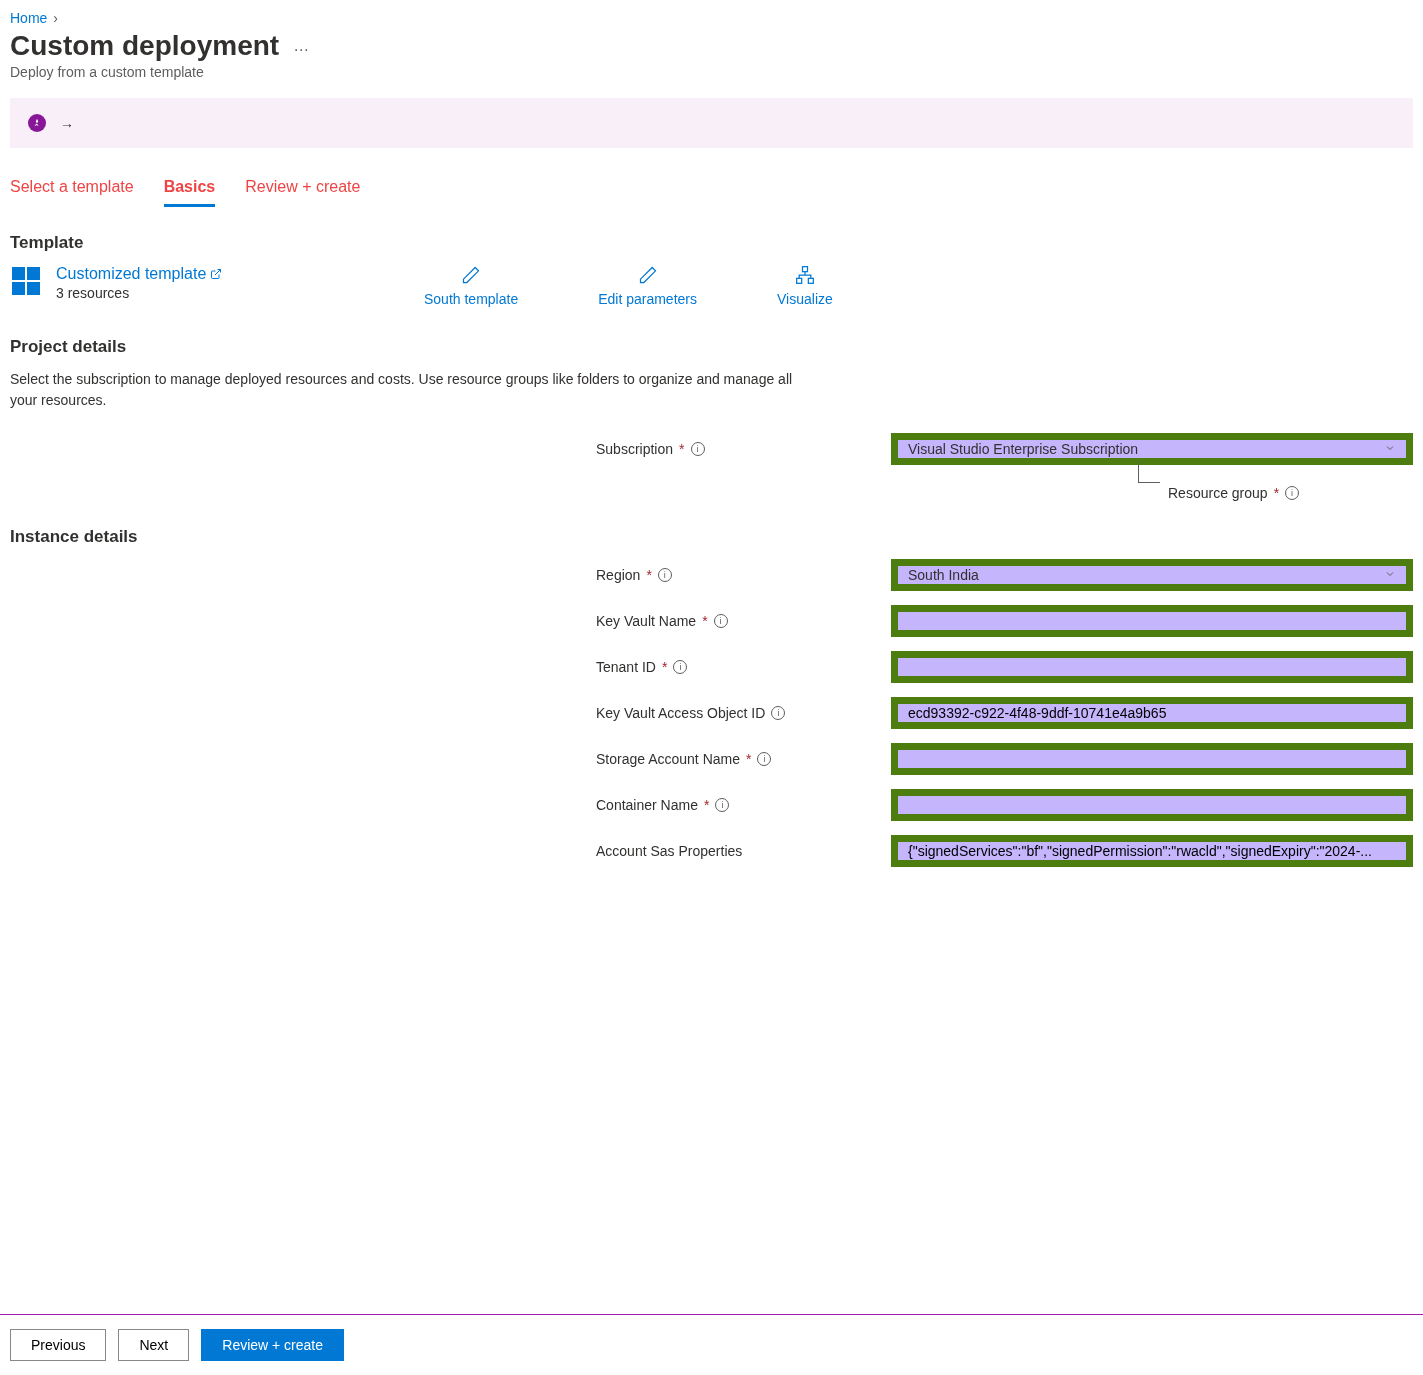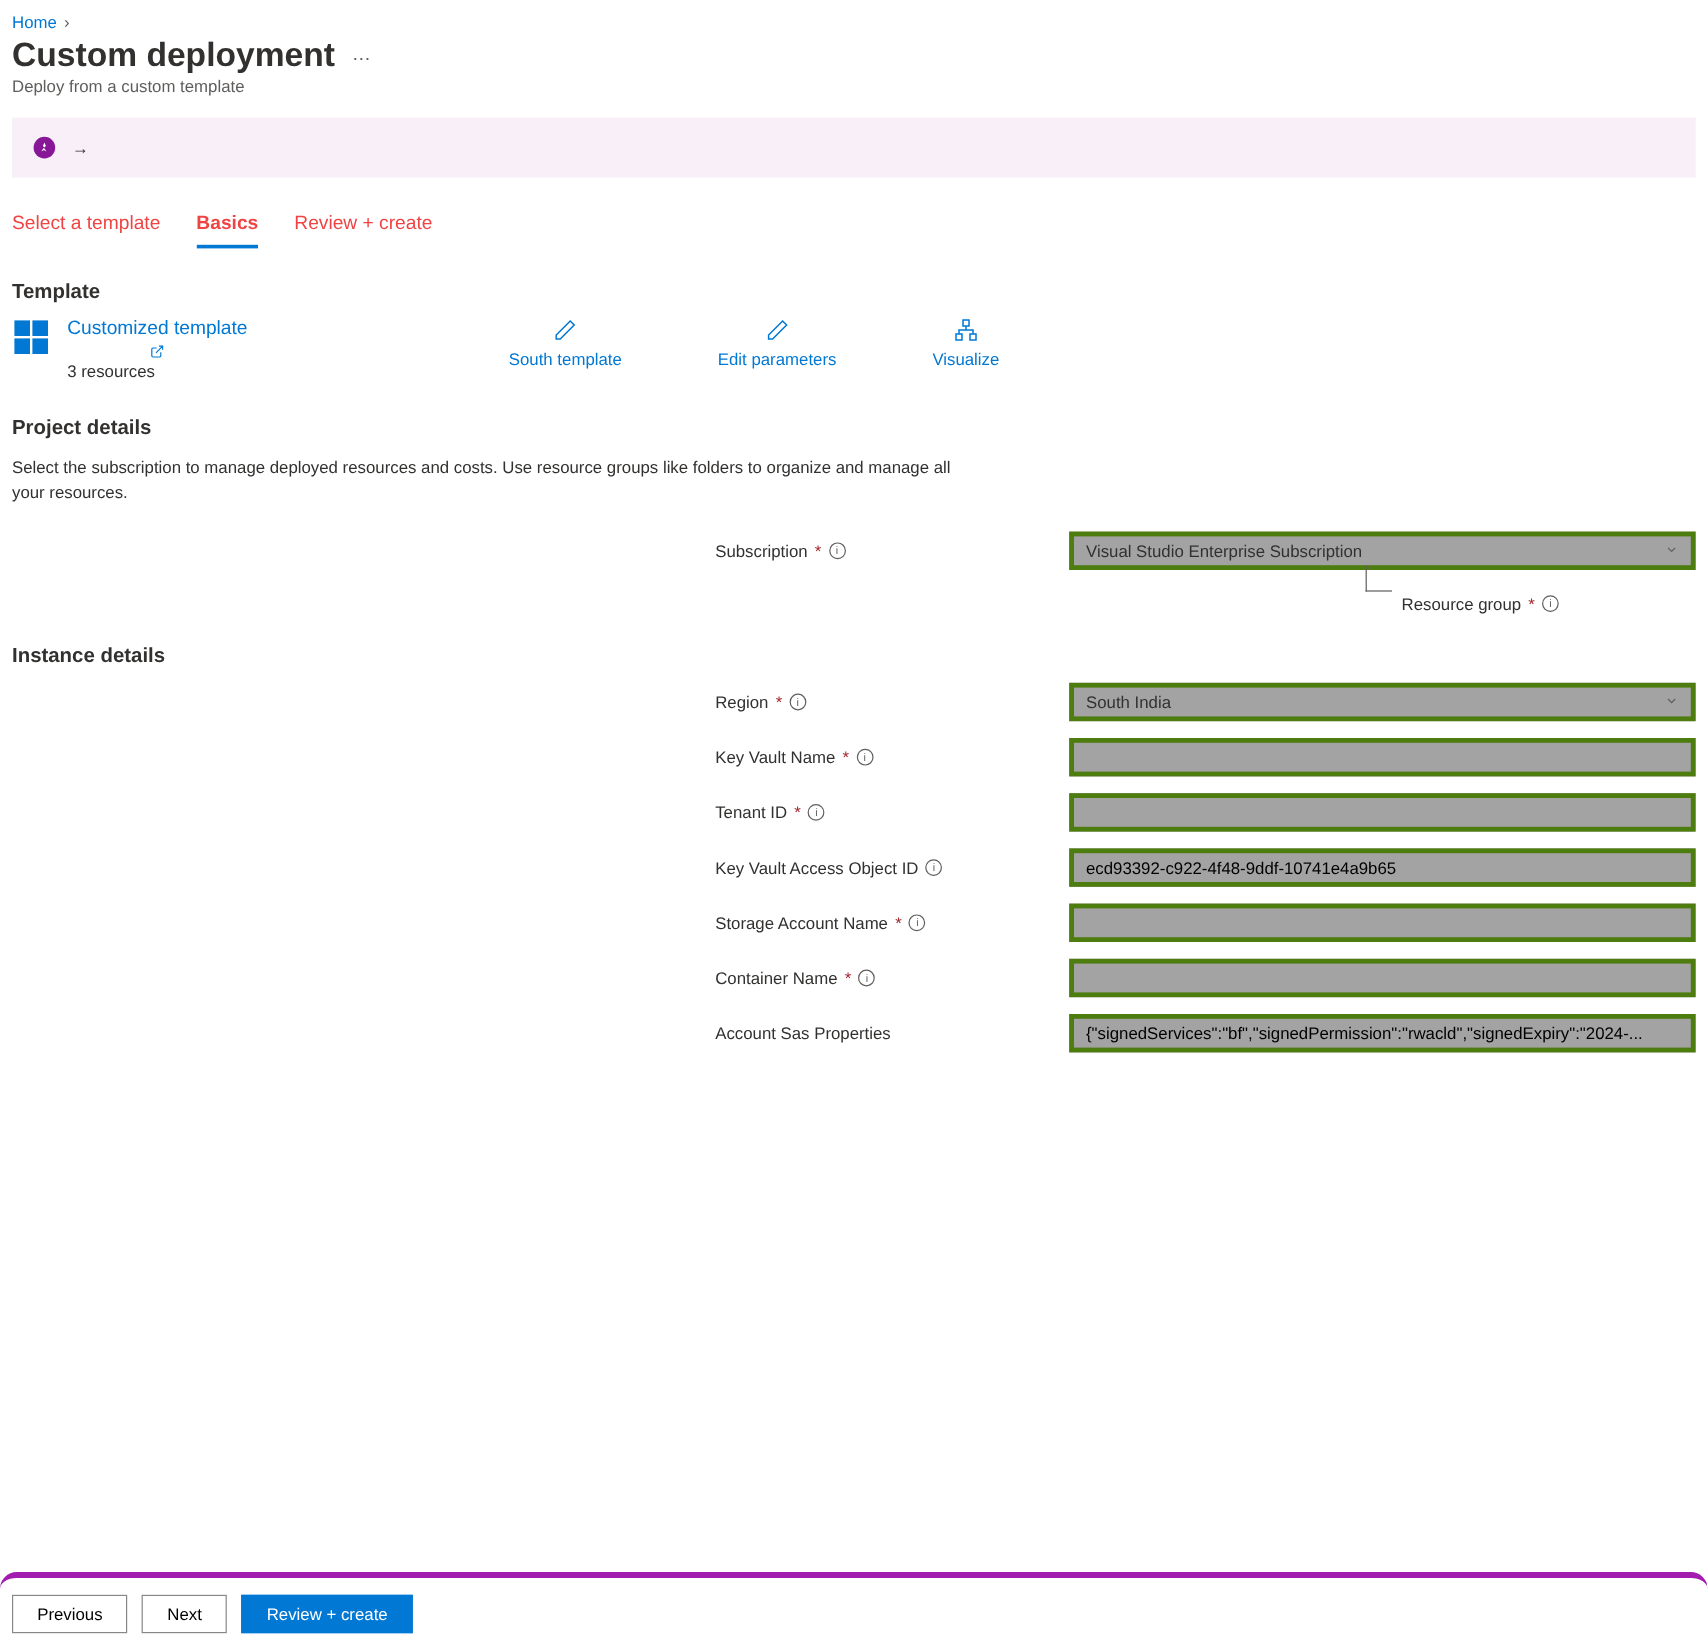--- a/index.html
+++ b/index.html
@@ -23,46 +23,46 @@
     .tabs { display: flex; gap: 30px; border-bottom: none; margin-bottom: 26px; }
     .tab { padding-bottom: 8px; cursor: pointer; color: #ef4444; font-size: 16px; }
     .tab.active { font-weight: 600; border-bottom: 3px solid #0078d4; }
     
     .section-heading { font-size: 17px; font-weight: 600; color: #323130; margin-bottom: 12px; }
     
     .template-row { display: flex; align-items: flex-start; gap: 14px; margin-bottom: 30px; }
     .template-icon { width: 32px; height: 32px; background: #fff; display: grid; grid-template-columns: 1fr 1fr; grid-template-rows: 1fr 1fr; gap:2px; padding:2px; }
     .template-icon div { background: #0078d4; }
     .template-left { display:flex; gap:14px; align-items:flex-start; width: 400px; }
-    .template-link { color: #0078d4; text-decoration: none; font-size: 16px; display: inline-flex; align-items: center; gap: 4px; flex-direction: column; }
+    .template-link { color: #0078d4; text-decoration: none; font-size: 16px; display: inline-flex; align-items: center; gap: 4px; }
     .template-sub { color: #323130; font-size: 14px; margin-top:2px; }
     .template-actions { display: flex; gap: 80px; }
     .template-action { display: flex; flex-direction: column; align-items: center; gap: 6px; cursor: pointer; }
     .template-action svg { width: 20px; height: 20px; stroke: #0078d4; fill: none; stroke-width: 1.5; }
     .template-action span { color: #0078d4; font-size: 14px; }
     
     .desc { color: #323130; margin-bottom: 22px; max-width: 790px; line-height: 1.5; }
     
     .form-row { display: flex; align-items: center; margin-bottom: 14px; justify-content: flex-end; }
     .form-label-col { width: 295px; display: flex; align-items: center; gap: 6px; }
     .form-label-col.indent { padding-left: 50px; position: relative; }
     .indent-line { position: absolute; left: 20px; top: -18px; width: 22px; height: 22px; border-left: 1px solid #605e5c; border-bottom: 1px solid #605e5c; }
     .req { color: #a4262c; }
     .info-icon { width: 14px; height: 14px; border: 1px solid #605e5c; border-radius: 50%; display: inline-flex; align-items: center; justify-content: center; font-size: 9px; color: #605e5c; cursor: pointer; }
     
     .form-input-col { width: 522px; }
-    .select, .text-input { width: 100%; height: 32px; border: 4px solid #4d7c0f; padding: 0 10px; font-size: 14px; background: #a3a3a3; }
+    .select, .text-input { width: 100%; height: 32px; border: 7px solid #4d7c0f; padding: 0 10px; font-size: 14px; background: #c4b5fd; }
     .select { display: flex; align-items: center; justify-content: space-between; cursor: pointer; }
     .select .chevron-down svg { width: 12px; height: 12px; stroke: #605e5c; fill: none; stroke-width: 2; }
     .text-input { outline: none; }
     .link-below { color: #0078d4; font-size: 14px; text-decoration: none; display: inline-block; margin-top: 4px; }
     
     .ellipsis-text { white-space: nowrap; overflow: hidden; text-overflow: ellipsis; }
     
-    .footer { position: fixed; bottom: 0; left: 0; right: 0; background: #fff; border-top: 5px solid #a21caf; padding: 14px 10px; display: flex; gap: 12px; border-radius: 14px; }
+    .footer { position: fixed; bottom: 0; left: 0; right: 0; background: #fff; border-top: 1px solid #a21caf; padding: 14px 10px; display: flex; gap: 12px; }
     .btn { height: 32px; padding: 0 20px; border: 1px solid #8a8886; background: #fff; cursor: pointer; font-size: 14px; }
     .btn.primary { background: #0078d4; color: #fff; border-color: #0078d4; }
     
     .spacer-bottom { height: 100px; }
   </style>
 </head>
 <body>
 
 <div class="breadcrumb">
   <a href="#">Home</a>

